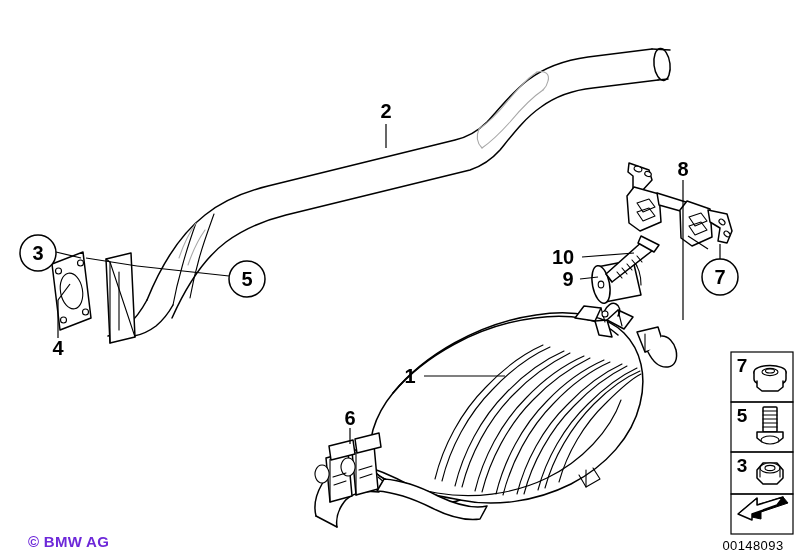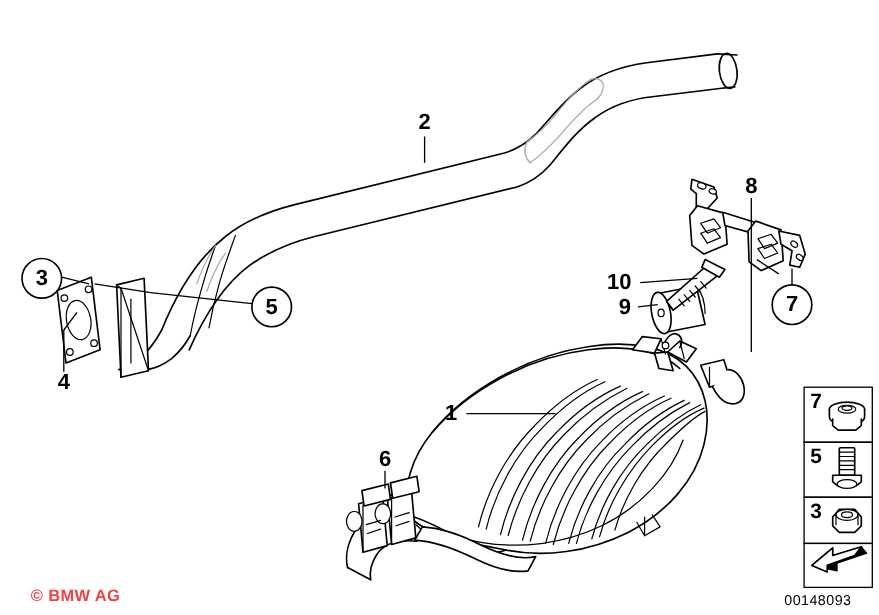--- a/index.html
+++ b/index.html
@@ -21,30 +21,30 @@
     top: 0;
     width: 799px;
     height: 559px;
   }
   .copyright {
     position: absolute;
     left: 28px;
     top: 533px;
     font-size: 15px;
     font-weight: bold;
-    color: #ef4444;
+    color: #6d28d9;
     letter-spacing: 0.3px;
     white-space: nowrap;
   }
   .diagram-number {
     position: absolute;
     left: 713px;
     top: 538px;
     width: 80px;
-    text-align: left;
+    text-align: center;
     font-size: 13px;
     font-weight: normal;
     color: #000;
     letter-spacing: 0.4px;
   }
 </style>
 </head>
 <body>
 
 <div id="page">

